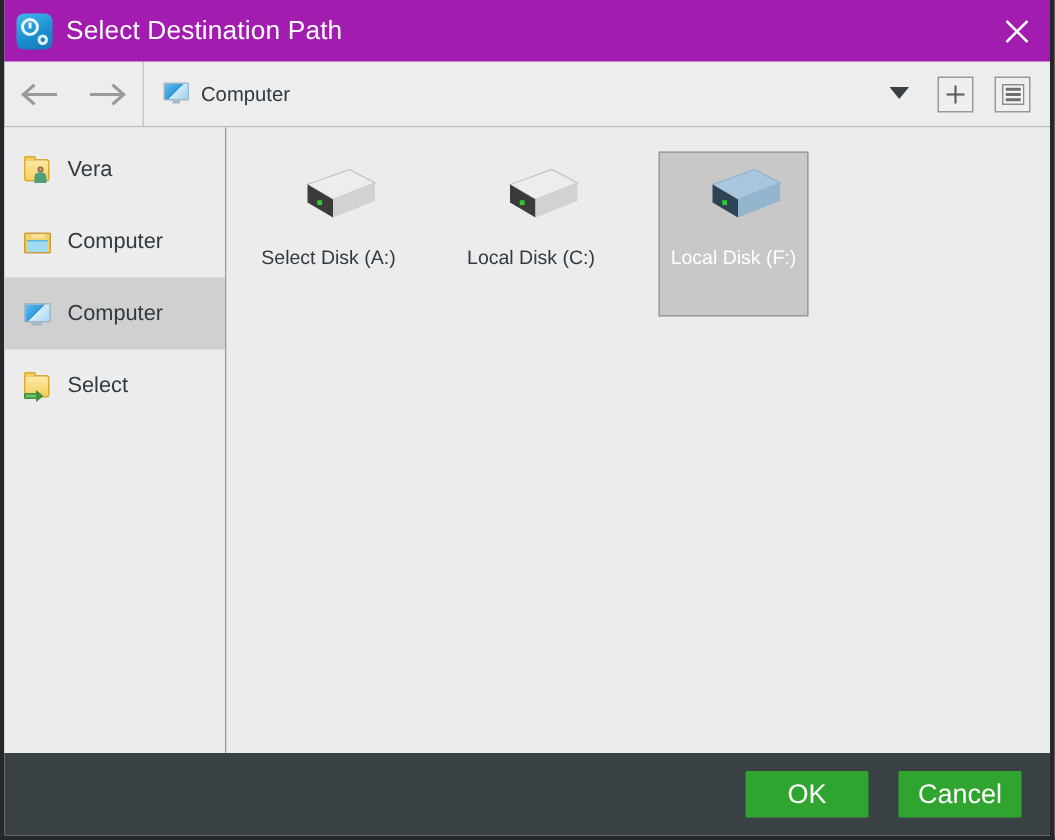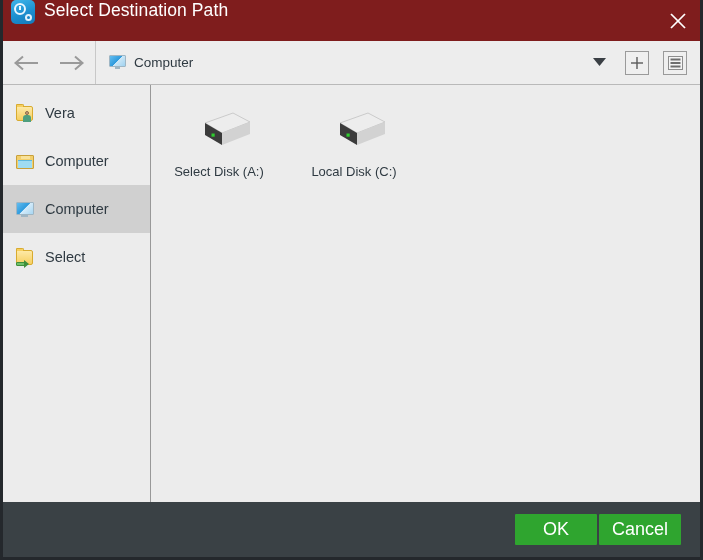--- a/index.html
+++ b/index.html
@@ -26,22 +26,23 @@
     border-bottom: 3px solid #24282c;
     display: flex;
     flex-direction: column;
   }
 
   
   .titlebar {
     position: relative;
     height: 41px;
     flex: 0 0 41px;
-    background: #7f1d1d;
-    display: flex;
+    background: #a21caf;
+    display: flex;
+    align-items: center;
     padding-left: 8px;
     box-sizing: border-box;
   }
   .app-icon {
     width: 24px;
     height: 24px;
     border-radius: 5px;
     background: linear-gradient(160deg, #3fb6ea 0%, #1c8fd0 55%, #1579b8 100%);
     position: relative;
     flex: 0 0 24px;
@@ -380,21 +381,21 @@
     color: #ffffff;
     font-size: 18px;
     display: flex;
     align-items: center;
     justify-content: center;
     border: none;
     border-radius: 1px;
     cursor: pointer;
     font-family: "Liberation Sans", sans-serif;
   }
-  .btn + .btn { margin-left: 2px; }
+  .btn + .btn { margin-left: 20px; }
 </style>
 </head>
 <body>
 
 <div class="window">
 
   <div class="titlebar">
     <div class="app-icon">
       <div class="ring"></div>
       <div class="ring2"></div>
@@ -519,20 +520,31 @@
               <polygon points="18,14 46,4 63,13 35,24" fill="#ededed" stroke="#c2c2c2" stroke-width="0.8"></polygon>
               <polygon points="18,14 35,24 35,36 18,26" fill="#3b3b3b"></polygon>
               <polygon points="35,24 63,13 63,25 35,36" fill="#d2d2d2"></polygon>
               <rect x="24.5" y="24.5" width="3.2" height="3.2" fill="#2ecc2e"></rect>
             </svg>
           </div>
           <div class="tile-label">Local Disk (C:)</div>
         </div>
 
 
+        <div class="tile selected">
+          <div class="icon-wrap">
+            <svg width="64" height="48" viewBox="0 0 64 48">
+              <polygon points="18,14 46,4 63,13 35,24" fill="#aac6de" stroke="#8fb1cd" stroke-width="0.8"></polygon>
+              <polygon points="18,14 35,24 35,36 18,26" fill="#2e4454"></polygon>
+              <polygon points="35,24 63,13 63,25 35,36" fill="#93b5ce"></polygon>
+              <rect x="24.5" y="24.5" width="3.2" height="3.2" fill="#2ecc2e"></rect>
+            </svg>
+          </div>
+          <div class="tile-label">Local Disk (F:)</div>
+        </div>
 
       </div>
     </div>
   </div>
 
   <div class="footer">
     <button class="btn">OK</button>
     <button class="btn">Cancel</button>
   </div>
 

